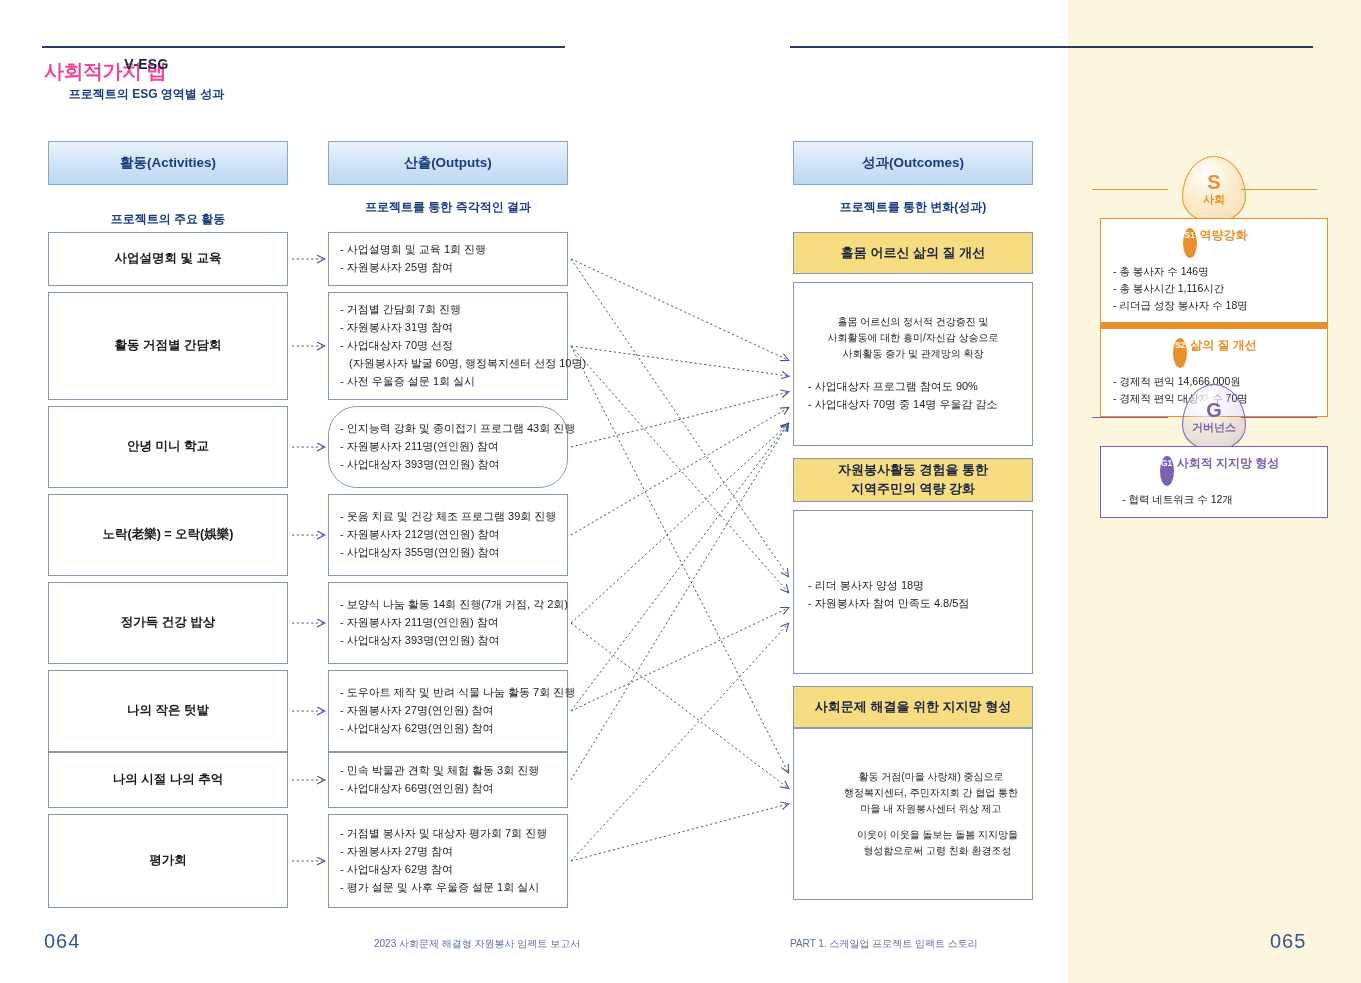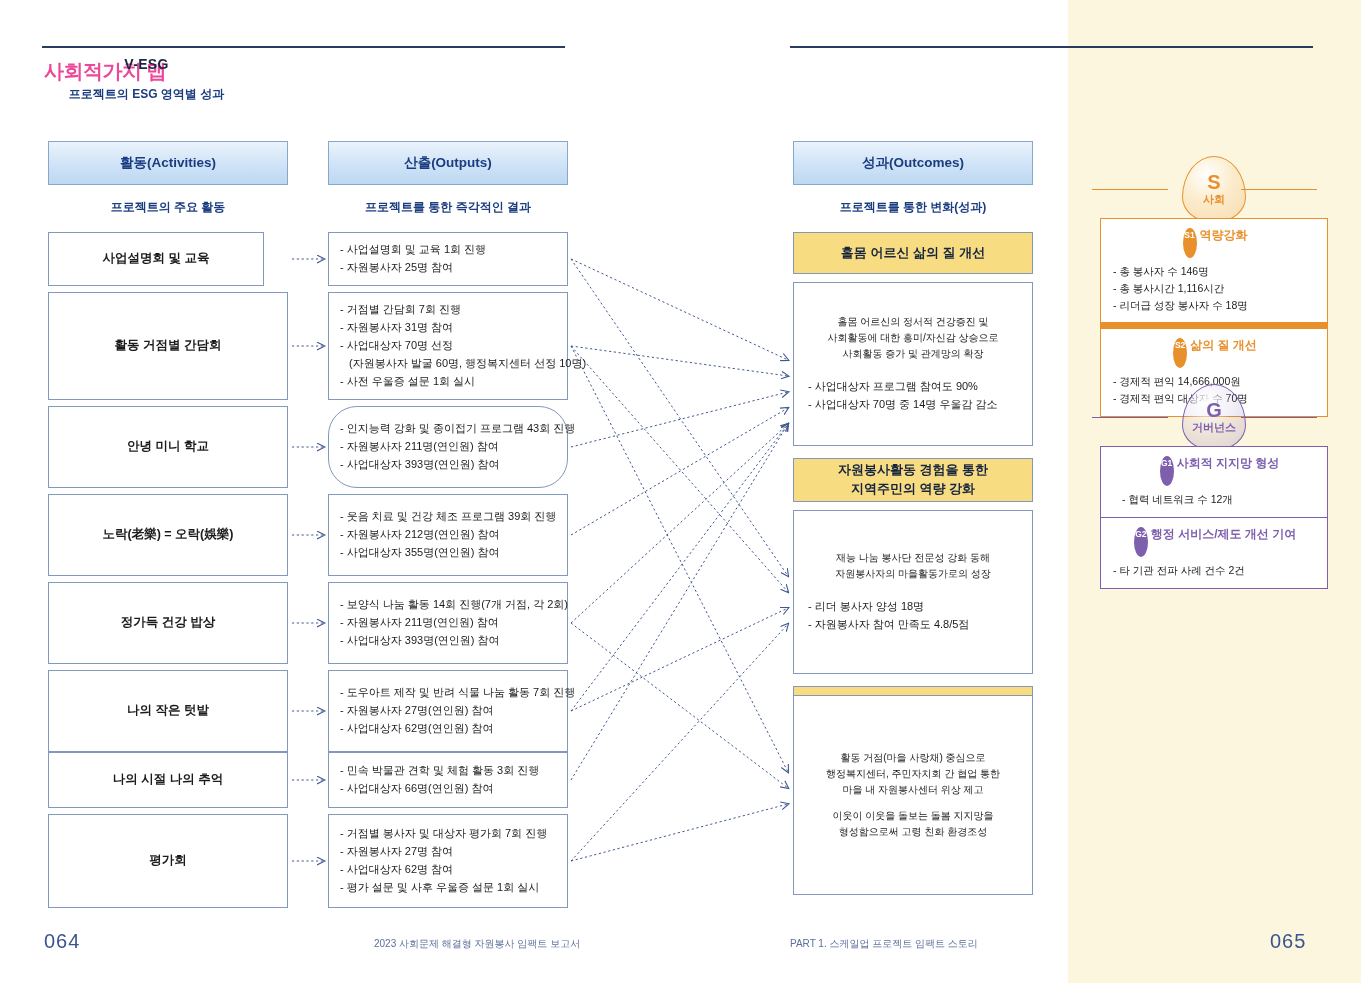--- a/index.html
+++ b/index.html
@@ -43,21 +43,21 @@
   }
   .col-sub {
     position:absolute;
     font-size:12px; font-weight:bold; color:#1b3d80;
     text-align:center;
   }
 
   #head-activities { left:48px;  top:141px; width:240px; }
   #head-outputs    { left:328px; top:141px; width:240px; }
   #head-outcomes   { left:793px; top:141px; width:240px; }
-  #sub-activities  { left:48px;  top:199px; width:240px; }
+  #sub-activities  { left:48px;  top:211px; width:240px; }
   #sub-outputs     { left:328px; top:199px; width:240px; }
   #sub-outcomes    { left:793px; top:199px; width:240px; }
 
   
   .box {
     position:absolute;
     border:1px solid #8399bb;
     background:#ffffff;
   }
   .act-box {
@@ -232,33 +232,29 @@
     <div class="badge-rule" style="left: 1241px; top: 417px; width: 76px; background: rgb(125, 95, 174);"></div>
     <div class="badge" style="left: 1182px; top: 384px; background: radial-gradient(circle at 38% 28%, rgb(255, 255, 255) 0%, rgba(125, 95, 174, 0.1) 45%, rgba(125, 95, 174, 0.26) 100%); border: 1px solid rgb(125, 95, 174); color: rgb(125, 95, 174);">
       <div class="bl">G</div>
       <div class="bs">거버넌스</div>
     </div>
     <div class="esg-card" style="top: 446px; border: 1px solid rgb(125, 95, 174);">
       <div class="esg-sec esg-sec-g" style="border-top-color: rgb(125, 95, 174); padding-left: 21px;">
         <div class="esg-sec-title" style="color: rgb(125, 95, 174);"><span class="tag" style="background: rgb(125, 95, 174);">G1</span>사회적 지지망 형성</div>
         <div class="li">- 협력 네트워크 수 12개</div>
       </div>
-      <div class="esg-sec esg-sec-g" style="border-top-color: rgb(125, 95, 174);">
-        <div class="esg-sec-title" style="color: rgb(125, 95, 174);"><span class="tag" style="background: rgb(125, 95, 174);">G2</span>행정 서비스/제도 개선 기여</div>
-        <div class="li">- 타 기관 전파 사례 건수 2건</div>
-      </div>
     </div>
   </div>
 
 <div class="pg-num" id="pg-left">064</div>
 <div class="pg-num" id="pg-right">065</div>
 <div class="foot-cap" id="foot-left">2023 사회문제 해결형 자원봉사 임팩트 보고서</div>
 <div class="foot-cap" id="foot-right">PART 1. 스케일업 프로젝트 임팩트 스토리</div>
 
-<div class="box act-box" style="left: 48px; top: 232px; width: 216px; height: 54px;">
+<div class="box act-box" style="left: 48px; top: 232px; width: 240px; height: 54px;">
     <span>사업설명회 및 교육</span>
   </div>
 <div class="box act-box" style="left: 48px; top: 292px; width: 240px; height: 108px;">
     <span>활동 거점별 간담회</span>
   </div>
 <div class="box act-box" style="left: 48px; top: 406px; width: 240px; height: 82px;">
     <span>안녕 미니 학교</span>
   </div>
 <div class="box act-box" style="left: 48px; top: 494px; width: 240px; height: 82px;">
     <span>노락(老樂) = 오락(娛樂)</span>
@@ -319,23 +315,22 @@
 <div class="oc-head" style="top: 232px; height: 42px;">홀몸 어르신 삶의 질 개선</div>
 <div class="oc-body" style="top: 282px; height: 164px;">
     <div class="para">홀몸 어르신의 정서적 건강증진 및<br>사회활동에 대한 흥미/자신감 상승으로<br>사회활동 증가 및 관계망의 확장</div>
     <div class="bullets">
       <div class="bul">- 사업대상자 프로그램 참여도 90%</div>
       <div class="bul">- 사업대상자 70명 중 14명 우울감 감소</div>
     </div>
   </div>
 <div class="oc-head" style="top: 458px; height: 44px;">자원봉사활동 경험을 통한<br>지역주민의 역량 강화</div>
 <div class="oc-body" style="top: 510px; height: 164px;">
-    <div class="para">재능 나눔 봉사단 전문성 강화 동해<br>자원봉사자의 마을활동가로의 성장</div>
     <div class="bullets">
       <div class="bul">- 리더 봉사자 양성 18명</div>
       <div class="bul">- 자원봉사자 참여 만족도 4.8/5점</div>
     </div>
   </div>
 <div class="oc-head" style="top: 686px; height: 42px;">사회문제 해결을 위한 지지망 형성</div>
-<div class="oc-body" style="top: 695px; height: 200px;">
+<div class="oc-body" style="top: 728px; height: 172px; align-items: flex-end;">
     <div class="para">활동 거점(마을 사랑채) 중심으로<br>행정복지센터, 주민자치회 간 협업 통한<br>마을 내 자원봉사센터 위상 제고</div>
     <div class="para">이웃이 이웃을 돌보는 돌봄 지지망을<br>형성함으로써 고령 친화 환경조성</div>
   </div>
 
 </body></html>

